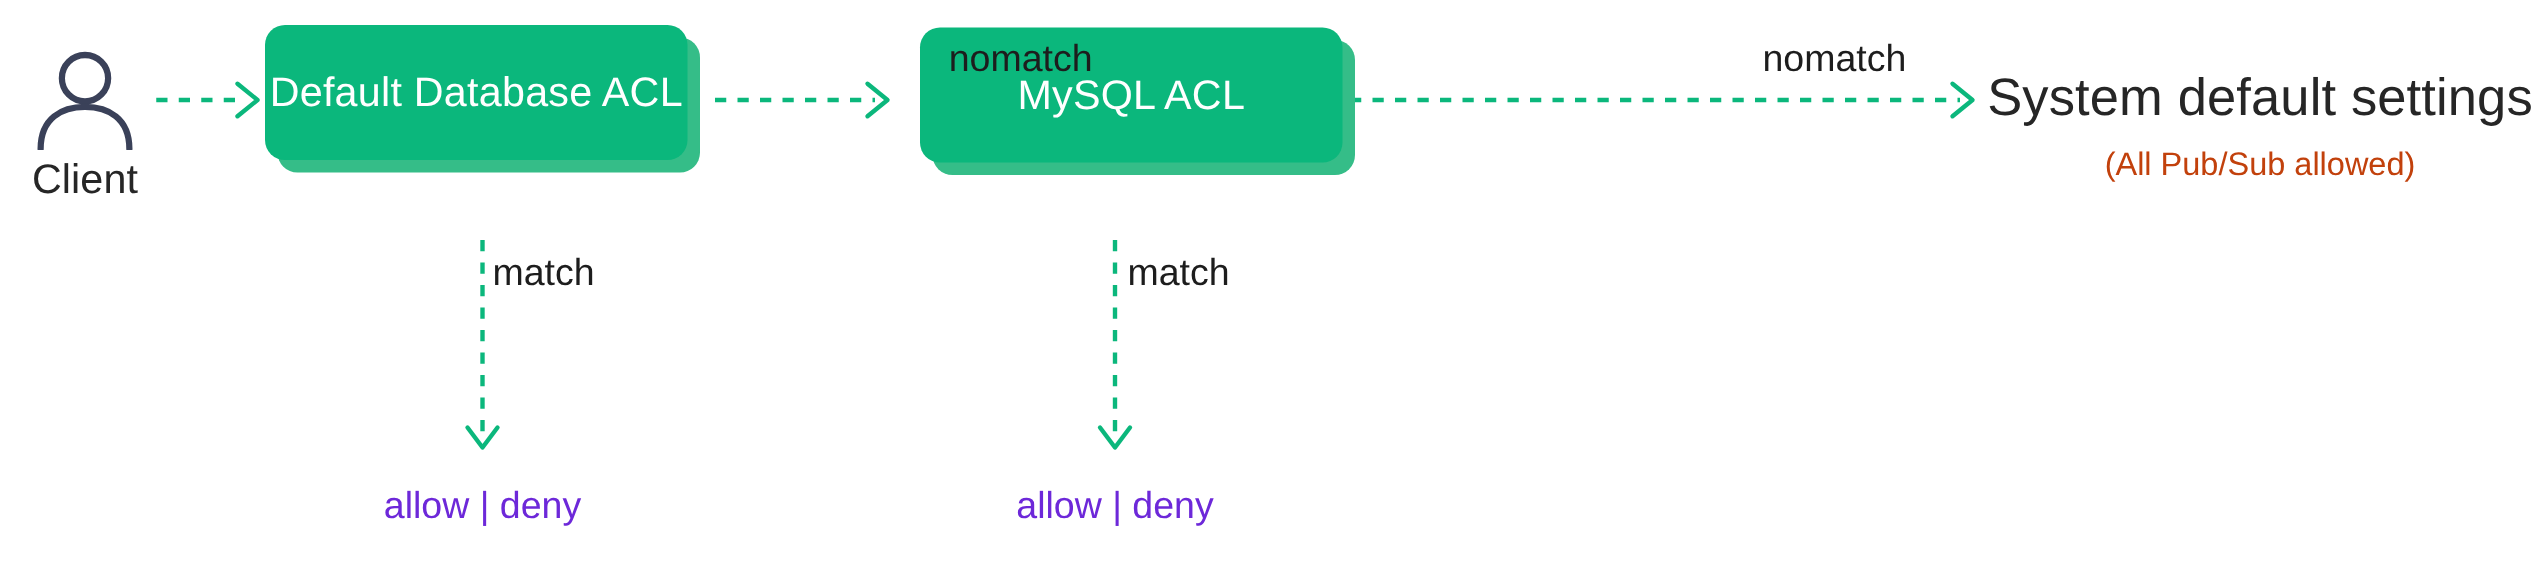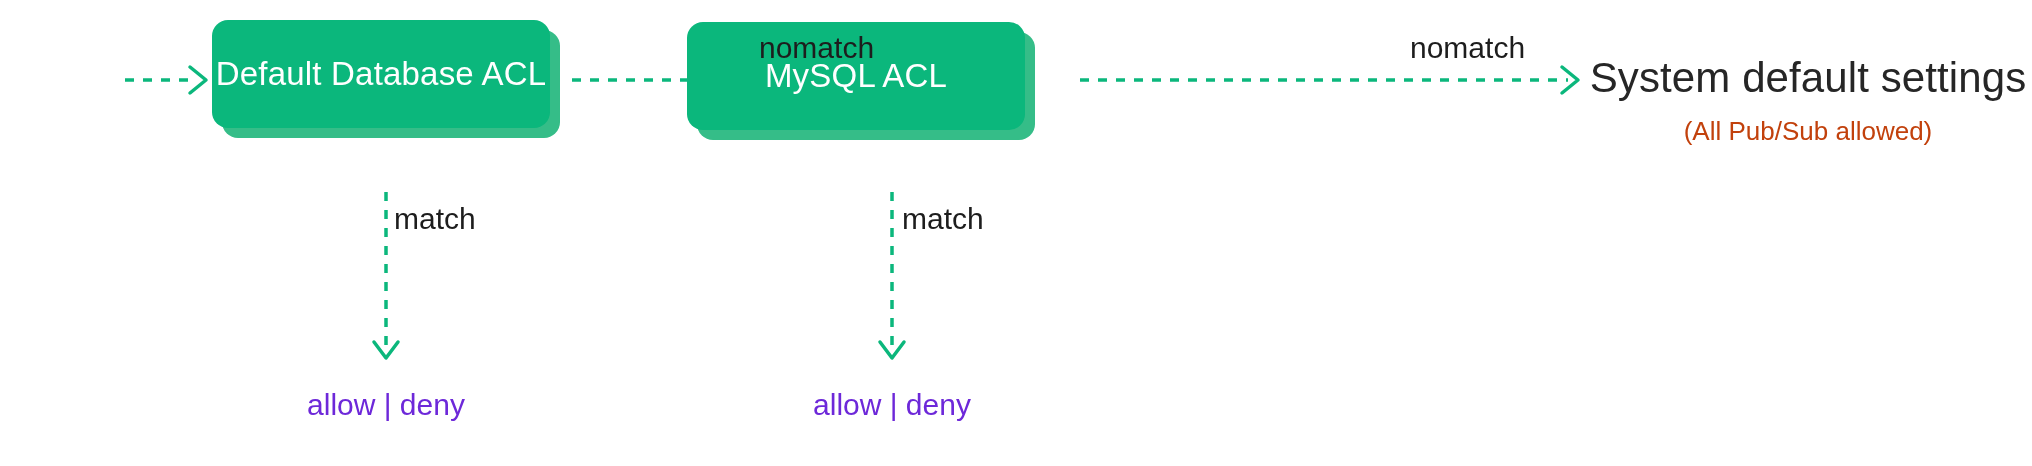--- a/index.html
+++ b/index.html
@@ -76,21 +76,21 @@
     width: 338px;
     height: 108px;
     display: flex;
     align-items: center;
     justify-content: center;
     color: #ffffff;
     font-size: 33px;
     letter-spacing: 0.2px;
   }
   #box-default-acl { left: 212px; top: 20px; }
-  #box-mysql-acl   { left: 687px; top: 22px; }
+  #box-mysql-acl   { left: 736px; top: 22px; }
 
   
   .edge-label {
     position: absolute;
     font-size: 30px;
     color: #1d1d1d;
     white-space: nowrap;
   }
   #label-nomatch-1 { left: 759px;  top: 31px; }
   #label-nomatch-2 { left: 1410px; top: 31px; }
@@ -163,20 +163,27 @@
       <line x1="386" y1="192" x2="386" y2="348" stroke="#0bb77c" stroke-width="3.5" stroke-dasharray="9 9" stroke-linecap="butt"></line>
       <polyline points="374,342 386,358 398,342" fill="none" stroke="#0bb77c" stroke-width="3.5" stroke-linecap="round" stroke-linejoin="round"></polyline>
     </g>
 
     <g>
       <line x1="892" y1="192" x2="892" y2="348" stroke="#0bb77c" stroke-width="3.5" stroke-dasharray="9 9" stroke-linecap="butt"></line>
       <polyline points="880,342 892,358 904,342" fill="none" stroke="#0bb77c" stroke-width="3.5" stroke-linecap="round" stroke-linejoin="round"></polyline>
     </g>
   </svg>
 
+  <div class="client-actor">
+    <svg class="client-icon" viewBox="0 0 84 80" xmlns="http://www.w3.org/2000/svg">
+      <circle cx="42" cy="22.5" r="18.5" fill="none" stroke="#3a4159" stroke-width="5"></circle>
+      <path d="M6.5 79 C6.5 54.5 23.5 45.5 42 45.5 C60.5 45.5 77.5 54.5 77.5 79" fill="none" stroke="#3a4159" stroke-width="5" stroke-linecap="round"></path>
+    </svg>
+    <div class="client-label">Client</div>
+  </div>
 
   <div class="acl-box" id="box-default-acl">
     <div class="box-shadow-layer"></div>
     <div class="box-face"></div>
     <div class="box-label">Default Database ACL</div>
   </div>
 
   <div class="acl-box" id="box-mysql-acl">
     <div class="box-shadow-layer"></div>
     <div class="box-face"></div>

